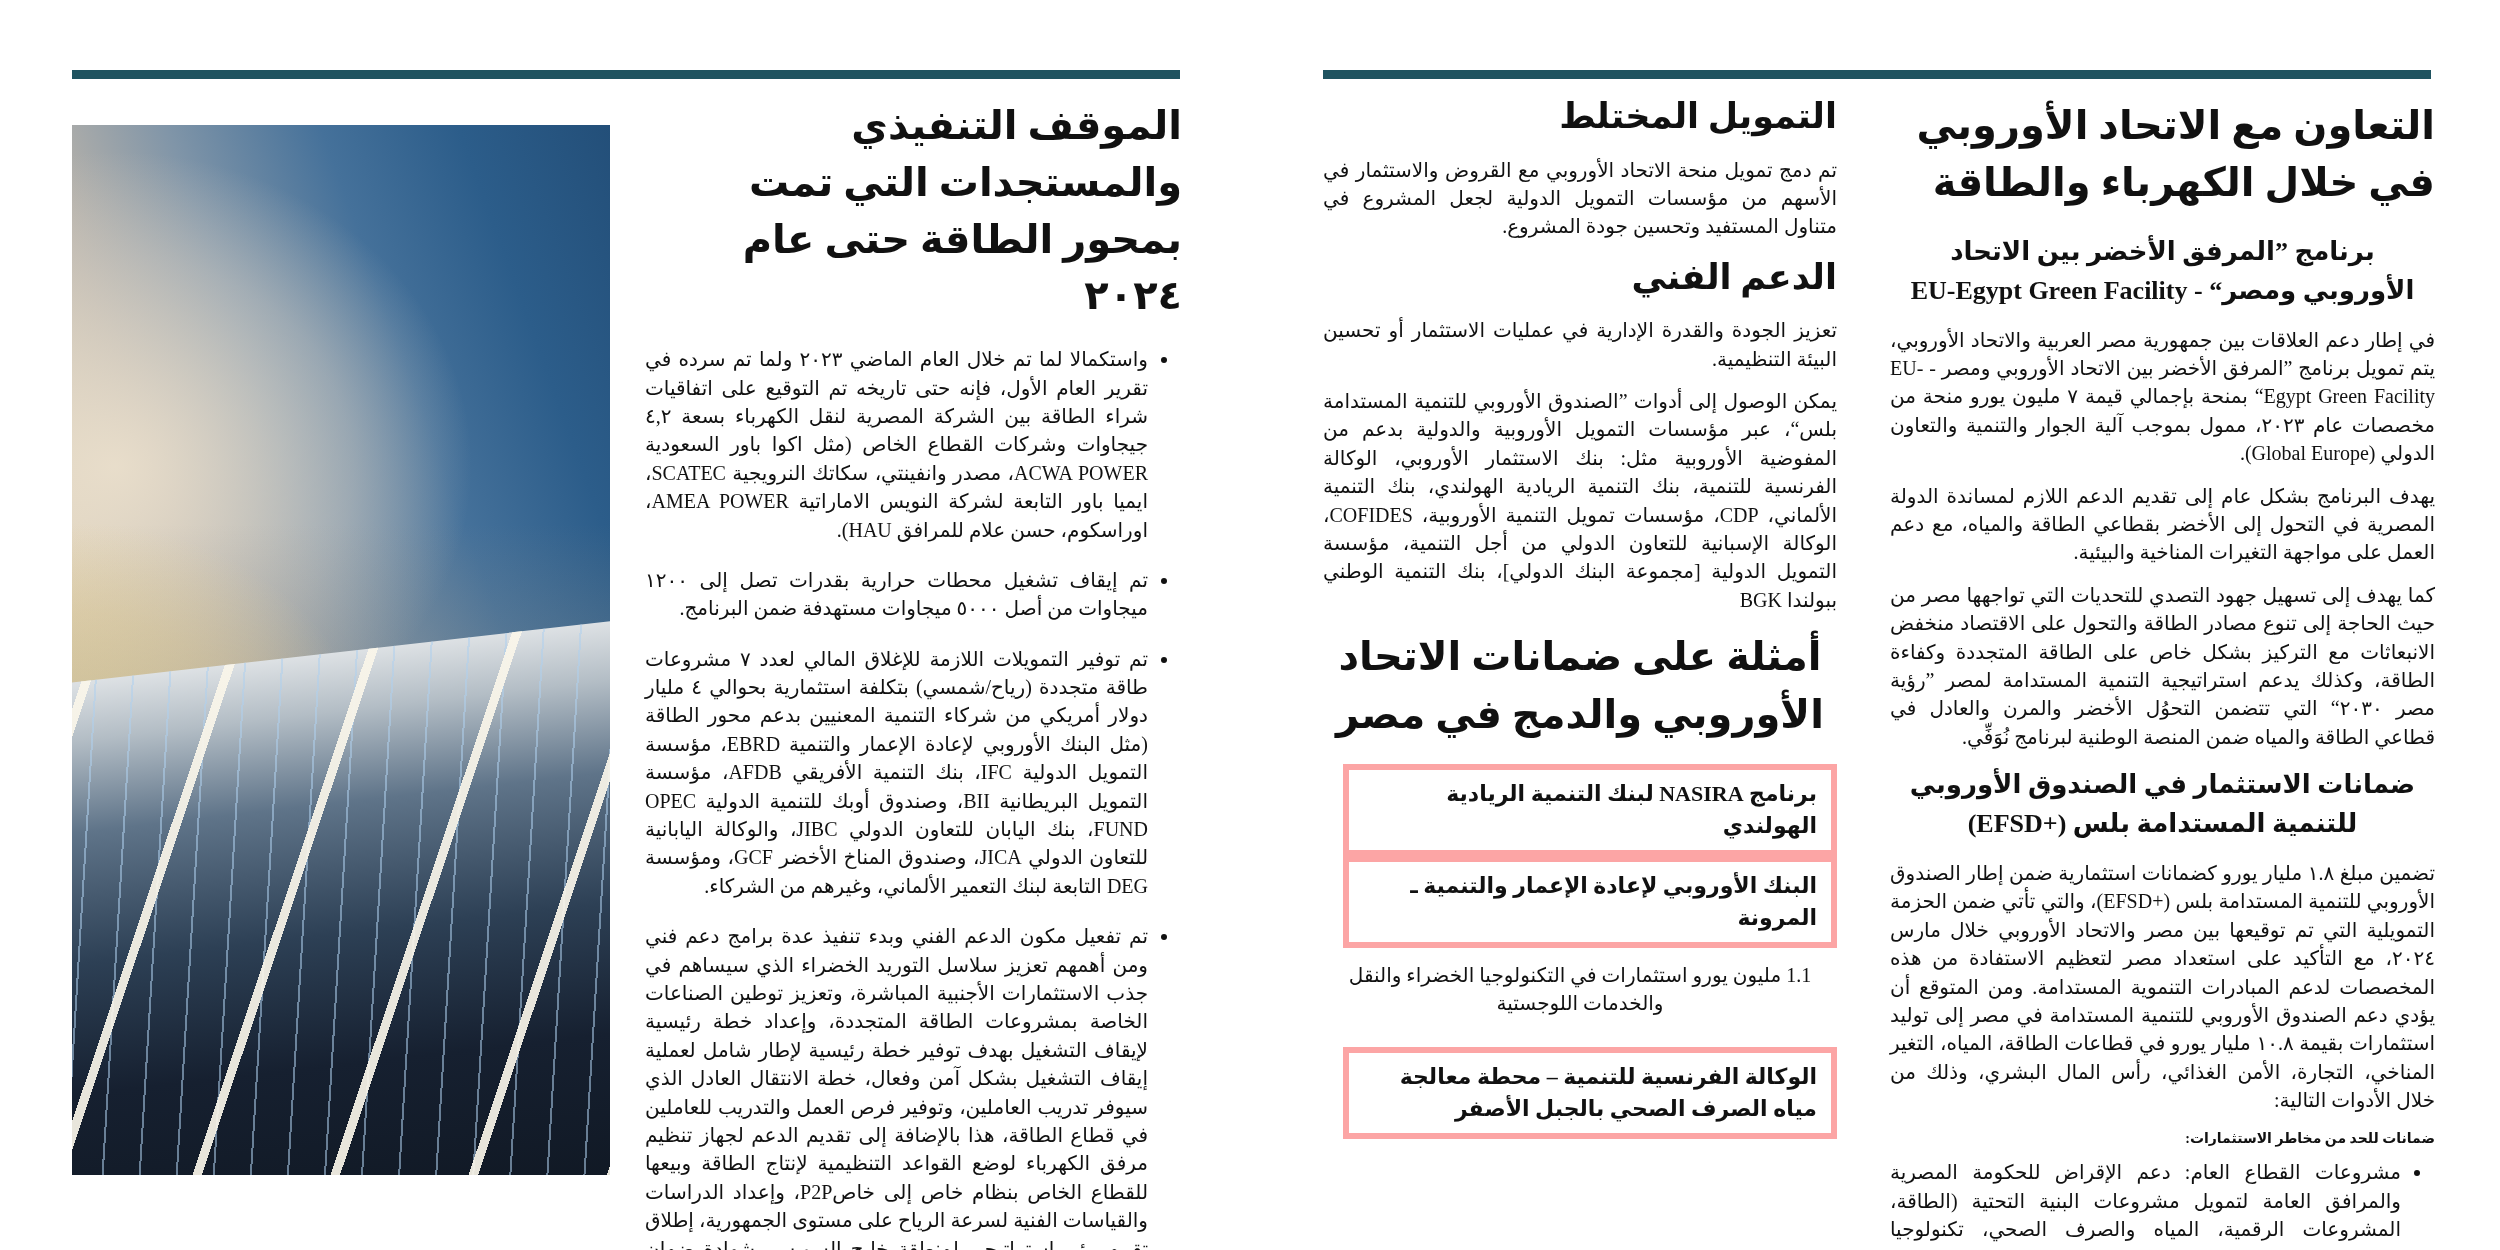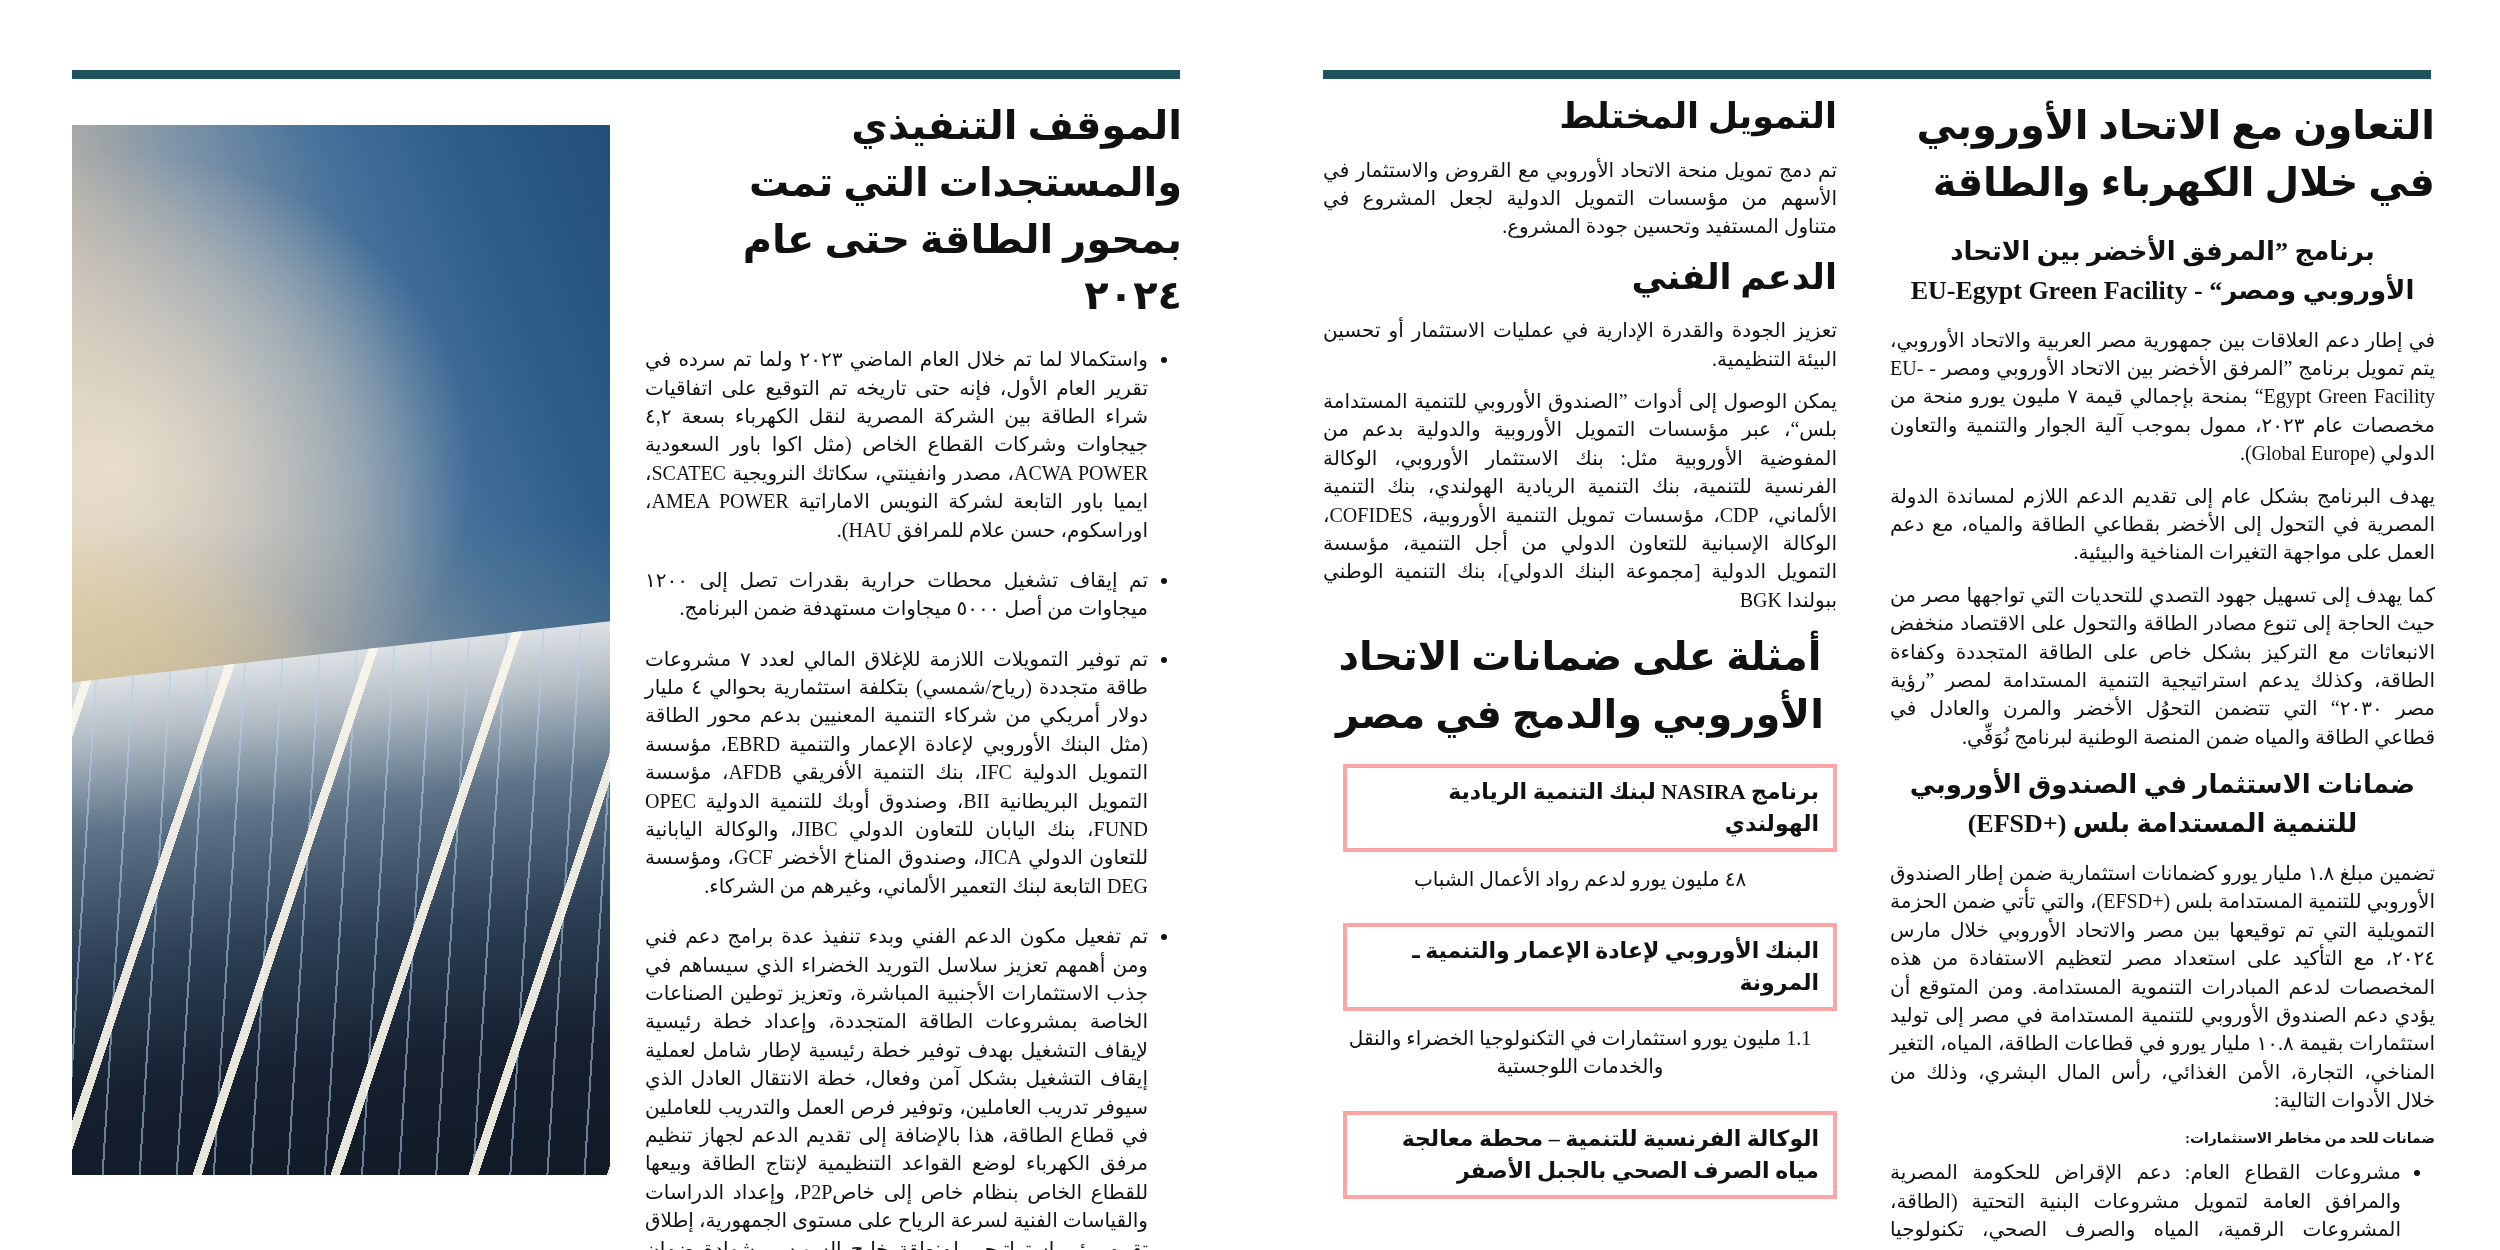--- a/index.html
+++ b/index.html
@@ -39,21 +39,21 @@
   .page-title{font-size:40px;font-weight:700;line-height:1.42;text-align:right;margin:8px 0 20px;}
   .h2{font-size:35px;font-weight:700;line-height:1.3;text-align:right;margin:4px 0 16px;}
   .big-center{font-size:40px;font-weight:700;line-height:1.45;text-align:center;margin:8px 0 20px;}
   .subhead{font-size:26px;font-weight:700;line-height:1.5;text-align:center;margin:4px 4px 16px;}
   .subhead-right{font-size:14px;font-weight:700;text-align:right;margin:8px 0 10px;}
   .col p{margin:0 0 14px;}
   ul{margin:0;padding:0 34px 0 0;}
   li{margin:0 0 22px;text-align:justify;}
   #main-col li{margin:0 0 8px;}
 
-  .example-box{border:4px solid #fca5a5;background:#ffffff;width:494px;
+  .example-box{border:6px solid #fca5a5;background:#ffffff;width:494px;
     padding:8px 14px;font-weight:700;font-size:22px;line-height:1.45;text-align:right;box-sizing:border-box;}
   .example-caption{text-align:center;margin:13px 6px 30px;}
 </style>
 </head>
 <body>
 
 <div id="sheet">
 
   <div id="rule-left" class="rule" style="background: rgb(31, 83, 96);"></div>
   <div id="rule-right" class="rule" style="background: rgb(31, 83, 96);"></div>
@@ -95,21 +95,20 @@
 
   <div id="mid-col" class="col">
     <div class="h2">التمويل المختلط</div>
     <p>تم دمج تمويل منحة الاتحاد الأوروبي مع القروض والاستثمار في الأسهم من مؤسسات التمويل الدولية لجعل المشروع في متناول المستفيد وتحسين جودة المشروع.</p>
     <div class="h2">الدعم الفني</div>
     <p>تعزيز الجودة والقدرة الإدارية في عمليات الاستثمار أو تحسين البيئة التنظيمية.</p>
     <p>يمكن الوصول إلى أدوات ”الصندوق الأوروبي للتنمية المستدامة بلس“، عبر مؤسسات التمويل الأوروبية والدولية بدعم من المفوضية الأوروبية مثل: بنك الاستثمار الأوروبي، الوكالة الفرنسية للتنمية، بنك التنمية الريادية الهولندي، بنك التنمية الألماني، CDP، مؤسسات تمويل التنمية الأوروبية، COFIDES، الوكالة الإسبانية للتعاون الدولي من أجل التنمية، مؤسسة التمويل الدولية [مجموعة البنك الدولي]، بنك التنمية الوطني ببولندا BGK</p>
     <div class="big-center">أمثلة على ضمانات الاتحاد الأوروبي والدمج في مصر</div>
 
     <div class="example-box">برنامج NASIRA لبنك التنمية الريادية الهولندي</div>
-    <div class="example-caption">٤٨ مليون يورو لدعم رواد الأعمال الشباب</div>
 
     <div class="example-box">البنك الأوروبي لإعادة الإعمار والتنمية ـ المرونة</div>
     <div class="example-caption">1.1 مليون يورو استثمارات في التكنولوجيا الخضراء والنقل والخدمات اللوجستية</div>
 
     <div class="example-box">الوكالة الفرنسية للتنمية – محطة معالجة مياه الصرف الصحي بالجبل الأصفر</div>
 
   </div>
 
 </div>
 

